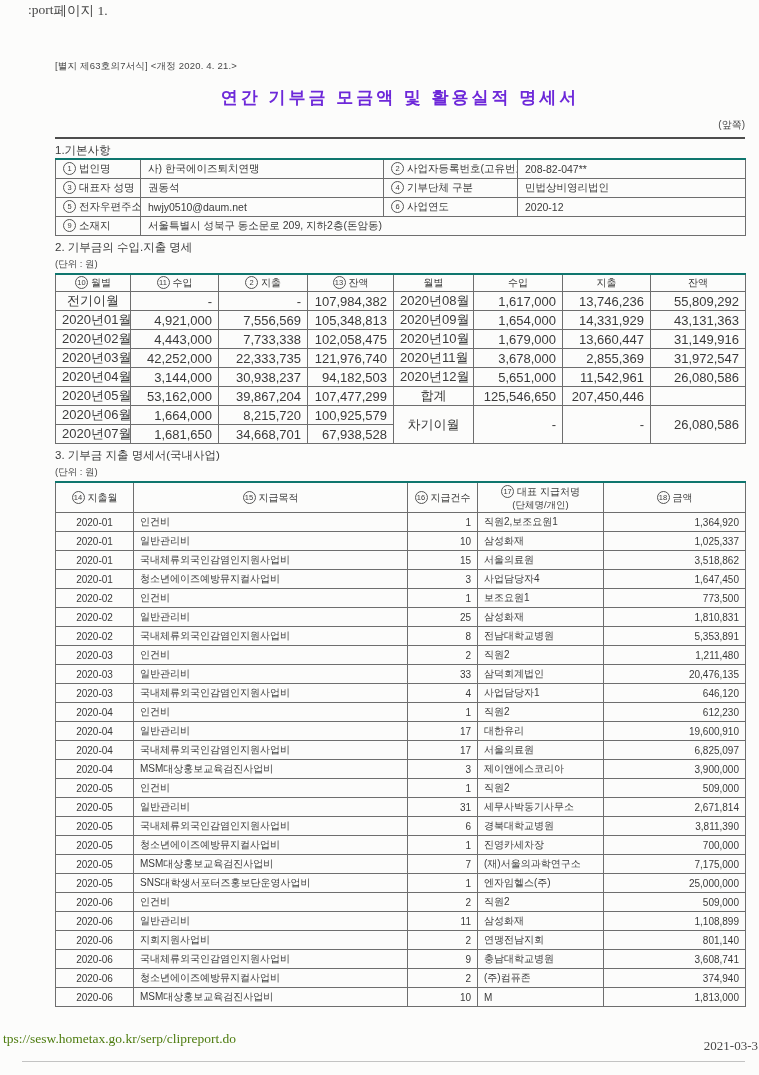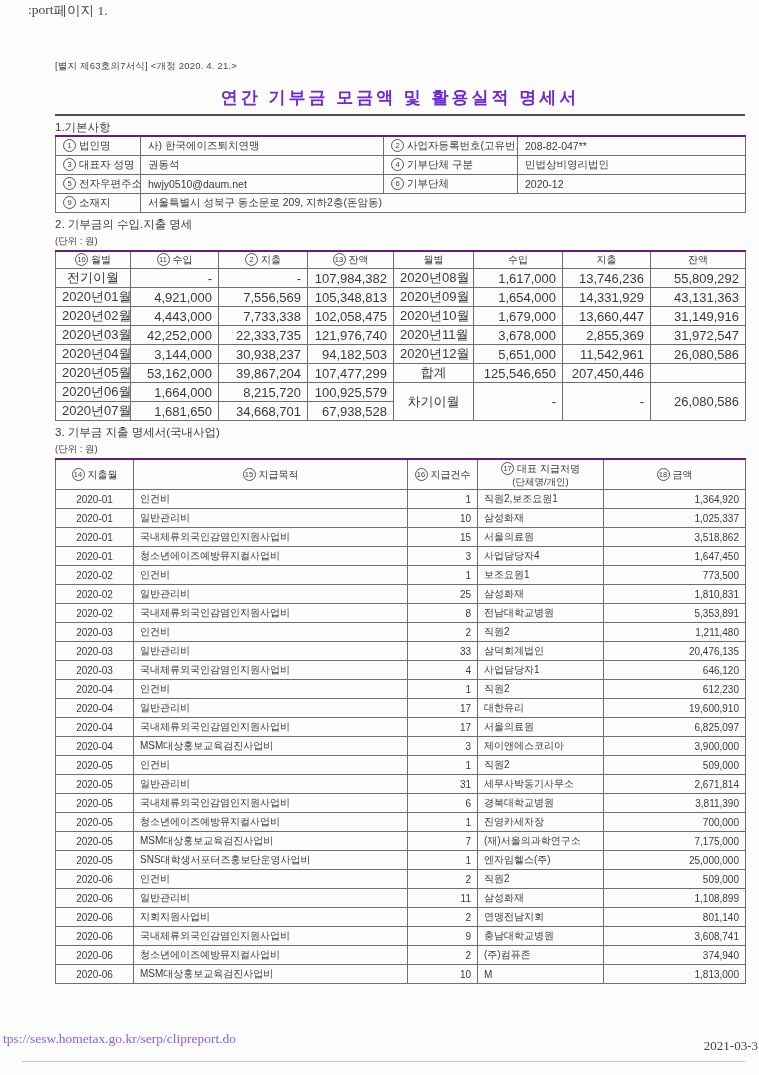--- a/index.html
+++ b/index.html
@@ -15,51 +15,52 @@
   .screen-header .rgt{margin-right:2px;white-space:nowrap;}
   .doc{margin:40px 14px 0 55px;width:690px;}
   .form-ref{font-size:9.5px;color:#474747;letter-spacing:0.2px;}
   .doc-title{text-align:center;font-size:17px;font-weight:600;letter-spacing:3px;color:#6d28d9;margin-top:13px;}
   .side-note{text-align:right;font-size:10px;margin-top:9px;color:#474747;}
   .rule{border-top:2px solid #4d4d4d;margin-top:5px;}
   .sec-heading{font-size:11.5px;font-weight:500;margin-top:4px;color:#3a3a3a;}
   .unit{font-size:9.5px;margin:3px 0 2px;color:#474747;}
   table{border-collapse:collapse;width:690px;table-layout:fixed;}
   th,td{border:1px solid #6e6e6e;font-weight:normal;overflow:hidden;white-space:nowrap;}
-  table.tbl{border-top:2px solid #701a75;}
+  table.tbl{border-top:2px solid #0f766e;}
   .t1 th,.t1 td{height:18px;font-size:10.5px;padding:0 7px;text-align:left;}
   .t2 th{height:16px;font-size:10px;padding:0 4px;text-align:center;}
   .t2 td{height:15.5px;font-size:13px;padding:0 6px;}
   .t3 th{font-size:10px;padding:2px 4px;text-align:center;line-height:1.25;}
   .t3 td{height:18px;font-size:10px;padding:0 6px;}
   .c{text-align:center !important;}
   .r{text-align:right !important;}
   .cnum{display:inline-block;width:11px;height:11px;line-height:11px;border:1px solid #555;
     border-radius:50%;font-size:7.5px;text-align:center;vertical-align:1px;margin-right:3px;
     color:#3a3a3a;background:transparent;}
   .cnum:empty{display:none;}
   .subline{display:block;font-size:9.5px;}
   .footer-url{position:absolute;left:3px;top:1031px;font-family:"Liberation Serif","DejaVu Serif",serif;
-    font-size:13.5px;color:#8b5cf6;text-align:center;}
+    font-size:13.5px;color:#4d7c0f;text-align:center;}
   .footer-date{position:absolute;right:1px;top:1038px;font-family:"Liberation Serif","DejaVu Serif",serif;
     font-size:13px;color:#474747;white-space:nowrap;}
   .footer-line{position:absolute;left:22px;width:723px;top:1061px;border-top:1px solid #c3c3c3;}
 </style>
 </head>
 <body>
 
 <div class="screen-header">
   <span class="lft">:port</span>
   <span class="rgt">페이지 1.</span>
 </div>
 
 <div class="doc">
 
   <div class="form-ref">[별지 제63호의7서식] &lt;개정 2020. 4. 21.&gt;</div>
   <div class="doc-title">연간 기부금 모금액 및 활용실적 명세서</div>
+  <div class="side-note">(앞쪽)</div>
   <div class="rule"></div>
 
   <div class="sec-heading">1.기본사항</div>
   <table class="t1 tbl">
     <colgroup>
         <col style="width:85px">
         <col style="width:243px">
         <col style="width:134px">
         <col style="width:228px">
       </colgroup>
@@ -73,21 +74,21 @@
       </tr>
         <tr>
         <th><span class="cnum">3</span><span>대표자 성명</span></th>
         <td>권동석</td>
         <th><span class="cnum">4</span><span>기부단체 구분</span></th>
         <td>민법상비영리법인</td>
       </tr>
         <tr>
         <th><span class="cnum">5</span><span>전자우편주소</span></th>
         <td>hwjy0510@daum.net</td>
-        <th><span class="cnum">6</span><span>기부단체</span></th>
+        <th><span class="cnum">6</span><span>사업연도</span></th>
         <td>2020-12</td>
       </tr>
       </tbody>
     <tbody>
       <tr>
         <th><span class="cnum">9</span><span>소재지</span></th>
         <td colspan="3">서울특별시 성북구 동소문로 209, 지하2층(돈암동)</td>
       </tr>
     </tbody>
   </table>

